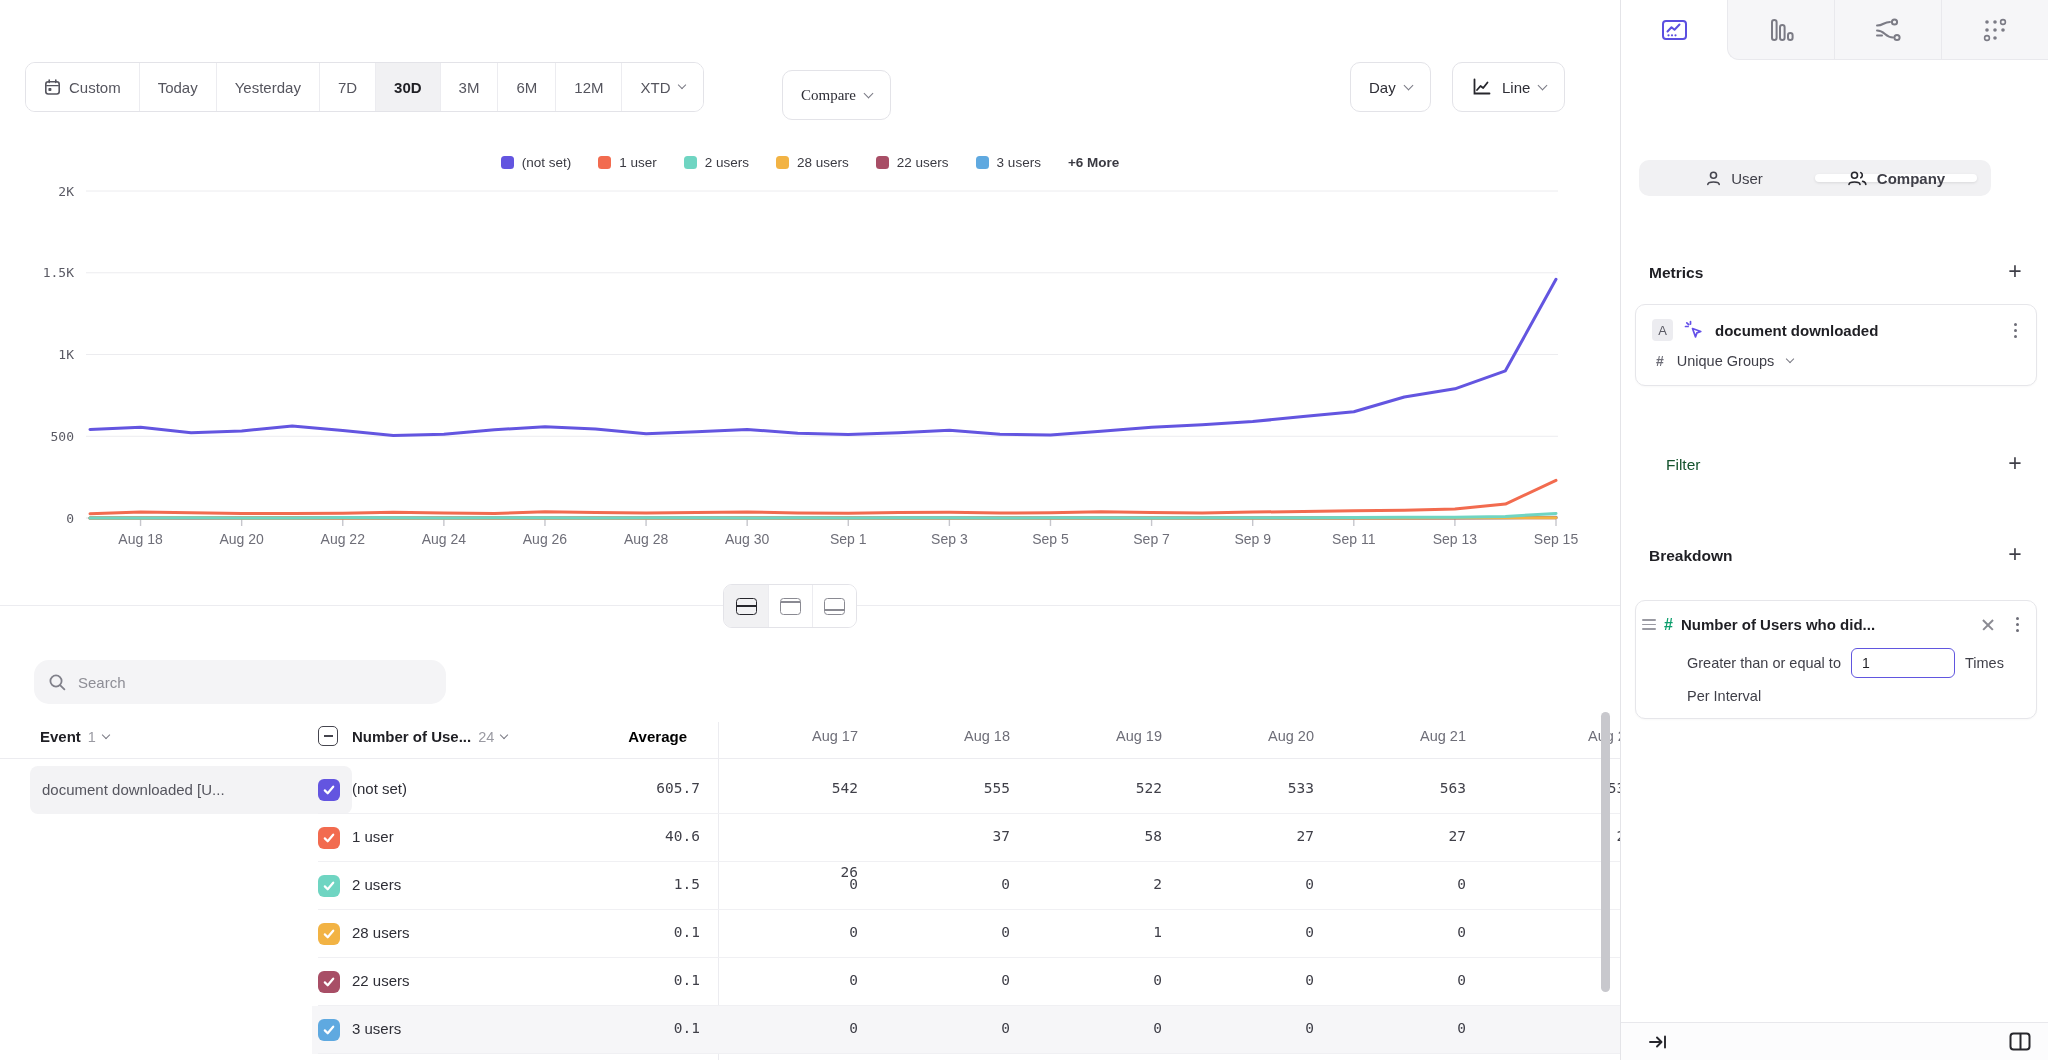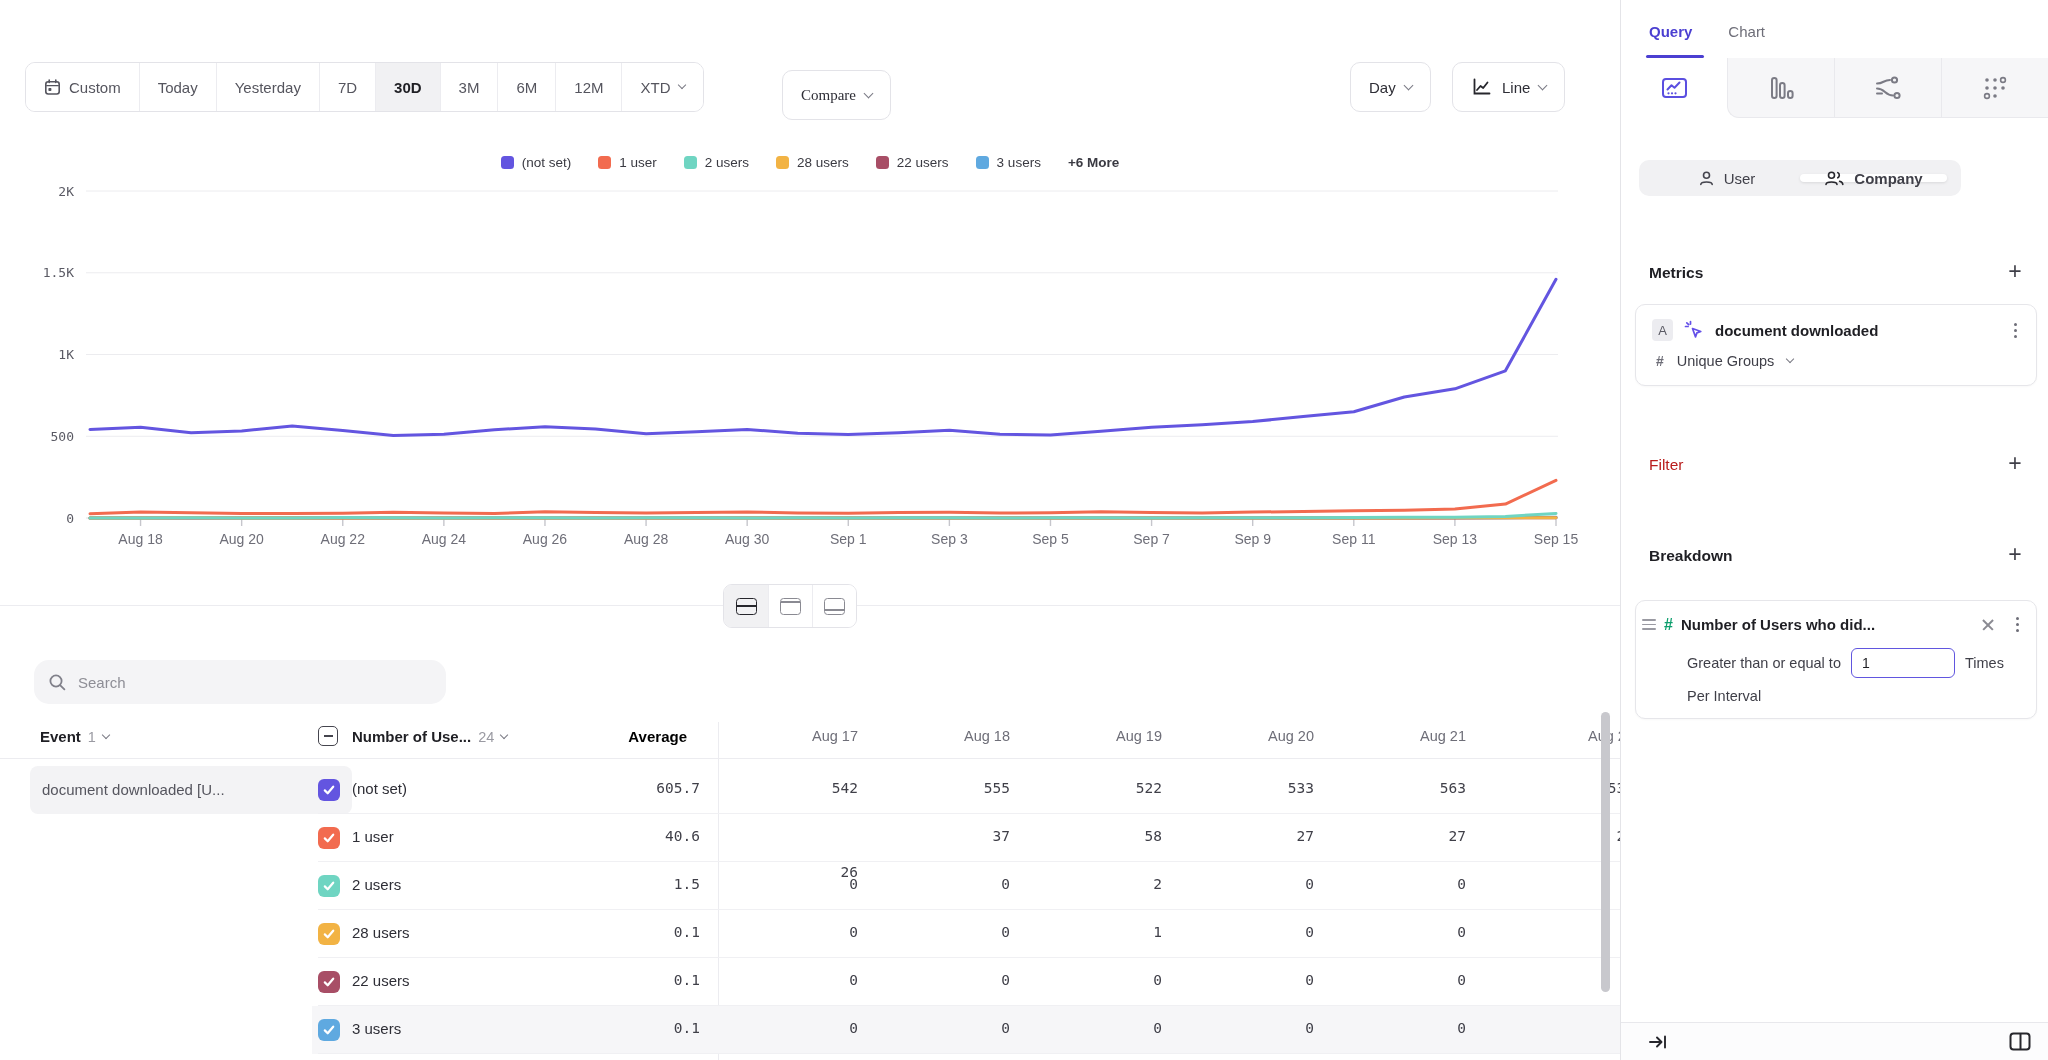--- a/index.html
+++ b/index.html
@@ -96,28 +96,28 @@
   .tab { font-size:15px; color:#6e6e78; cursor:pointer; padding-top:4px; }
   .tab.active { color:#4b3fd1; font-weight:700; }
   .tab-underline { position:absolute; left:25px; bottom:0; width:58px; height:3px; background:#4b3fd1; border-radius:2px; }
 
   .ct-group { display:flex; height:60px; }
   .ct-cell { flex:1; display:flex; align-items:center; justify-content:center; background:#f6f6f8;
     border-bottom:1px solid #e9e9ed; border-left:1px solid #e9e9ed; cursor:pointer; color:#7b7b85; }
   .ct-cell.active { background:#fff; border-bottom:none; border-left:none; color:#5b4fe0; }
   .ct-cell.active + .ct-cell { border-radius:0 0 0 12px; }
 
-  .scope-toggle { position:absolute; left:18px; top:160px; width:322px; height:36px; background:#f1f1f3;
+  .scope-toggle { position:absolute; left:18px; top:160px; width:352px; height:36px; background:#f1f1f3;
     border-radius:10px; padding:14px; display:flex; }
   .scope-seg { flex:1; display:flex; align-items:center; justify-content:center; gap:9px; font-size:15px;
     color:#3f3f48; border-radius:8px; cursor:pointer; }
   .scope-seg.active { background:#fff; font-weight:600; box-shadow:0 1px 3px rgba(0,0,0,.10);border-radius:12px; }
 
   .side-h { position:absolute; left:28px; font-size:15.5px; font-weight:700; color:#1f1f24; }
-  .side-h.muted { color:#b91c1c; font-weight:500; }
+  .side-h.muted { color:#14532d; font-weight:500;margin-left:17px; }
   .plus-btn { position:absolute; right:20px; width:26px; height:26px; border:none; background:transparent;
     font-size:23px; font-weight:300; color:#3f3f48; cursor:pointer; line-height:24px; }
 
   .card { position:absolute; left:14px; width:402px; background:#fff; border:1px solid #e6e6ea;
     border-radius:10px; box-shadow:0 1px 2px rgba(0,0,0,.03); }
   .card-row1 { display:flex; align-items:center; gap:10px; padding:14px 14px 6px 16px; }
   .a-badge { width:21px; height:22px; background:#ececf0; border-radius:4px; font-size:13px; color:#5a5a64;
     display:flex; align-items:center; justify-content:center; flex:none; }
   .metric-title { font-size:15px; font-weight:600; color:#1f1f24; flex:1; }
   .kebab { width:14px; display:flex; flex-direction:column; align-items:center; gap:3px; cursor:pointer; padding:2px 0; }
@@ -422,25 +422,20 @@
           <span class="row-val mono" style="left: 1174px;">0</span>
           <span class="row-val mono" style="left: 1326px;">0</span>
           <span class="row-val mono" style="left: 1494px;">0</span>
         </div>
       </div>
 
     <div class="scroll-thumb"></div>
   </div>
 
   <aside class="sidebar">
-    <div class="tabs">
-      <span class="tab active">Query</span>
-      <span class="tab">Chart</span>
-      <span class="tab-underline"></span>
-    </div>
 
     <div class="ct-group" id="ct-group">
         <div class="ct-cell active">
           <span style="display: flex;">
             <svg width="27" height="24" viewBox="0 0 27 24" fill="none">
               <rect x="2" y="3" width="23" height="18" rx="3" stroke="#5b4fe0" stroke-width="2"></rect>
               <path d="M6.5 13.5l4-4.2 3 2.4 5-5.2" stroke="#5b4fe0" stroke-width="2" stroke-linecap="round" stroke-linejoin="round"></path>
               <circle cx="7.5" cy="17.3" r="1.1" fill="#5b4fe0"></circle>
               <circle cx="11" cy="17.3" r="1.1" fill="#5b4fe0"></circle>
               <circle cx="14.5" cy="17.3" r="1.1" fill="#5b4fe0"></circle>

